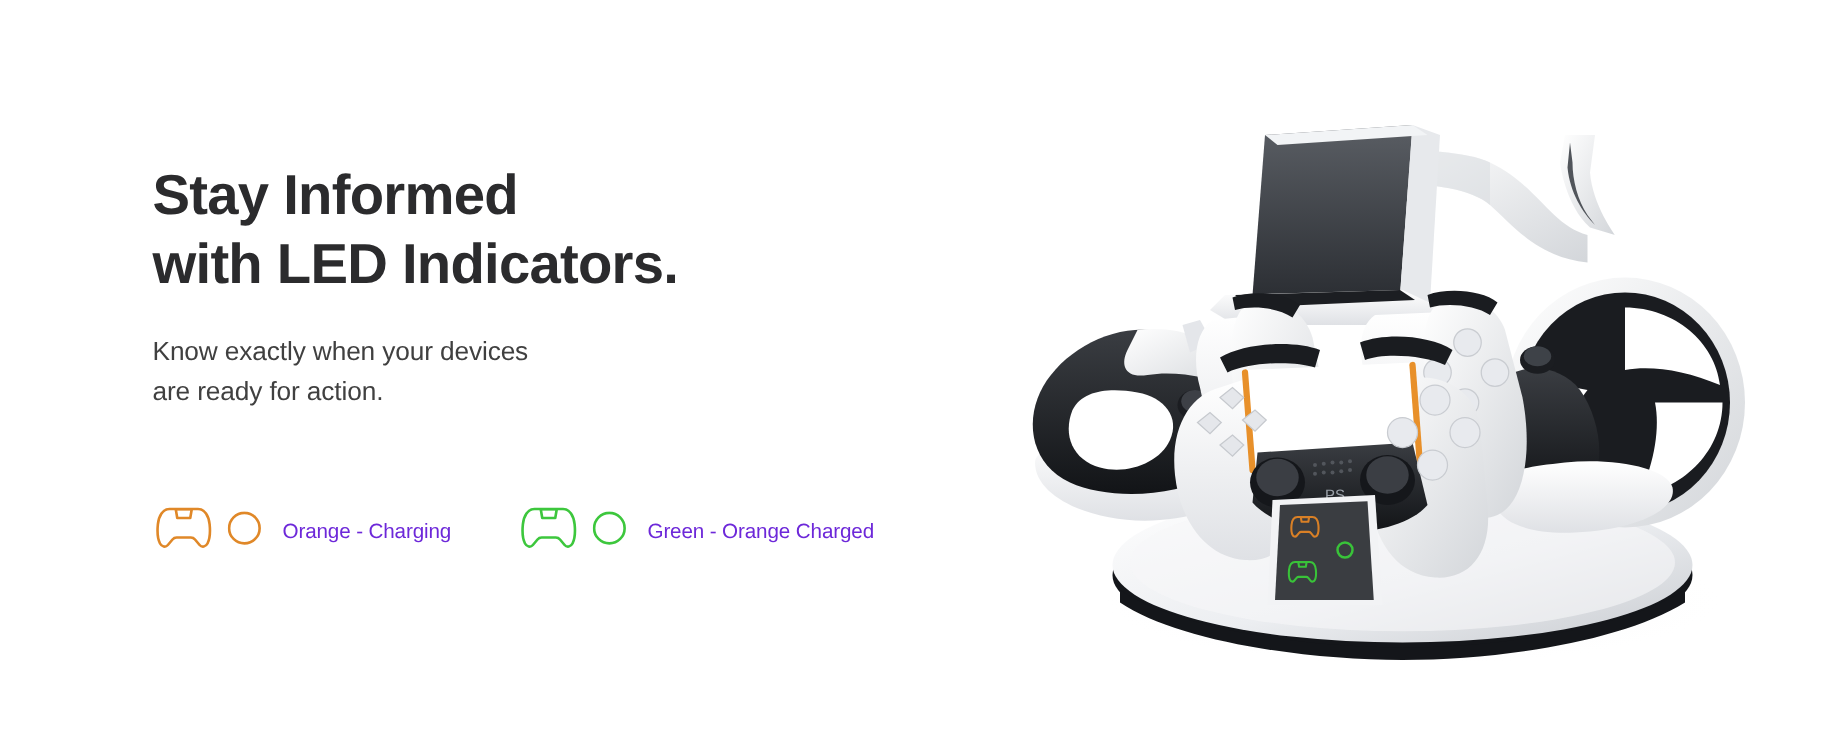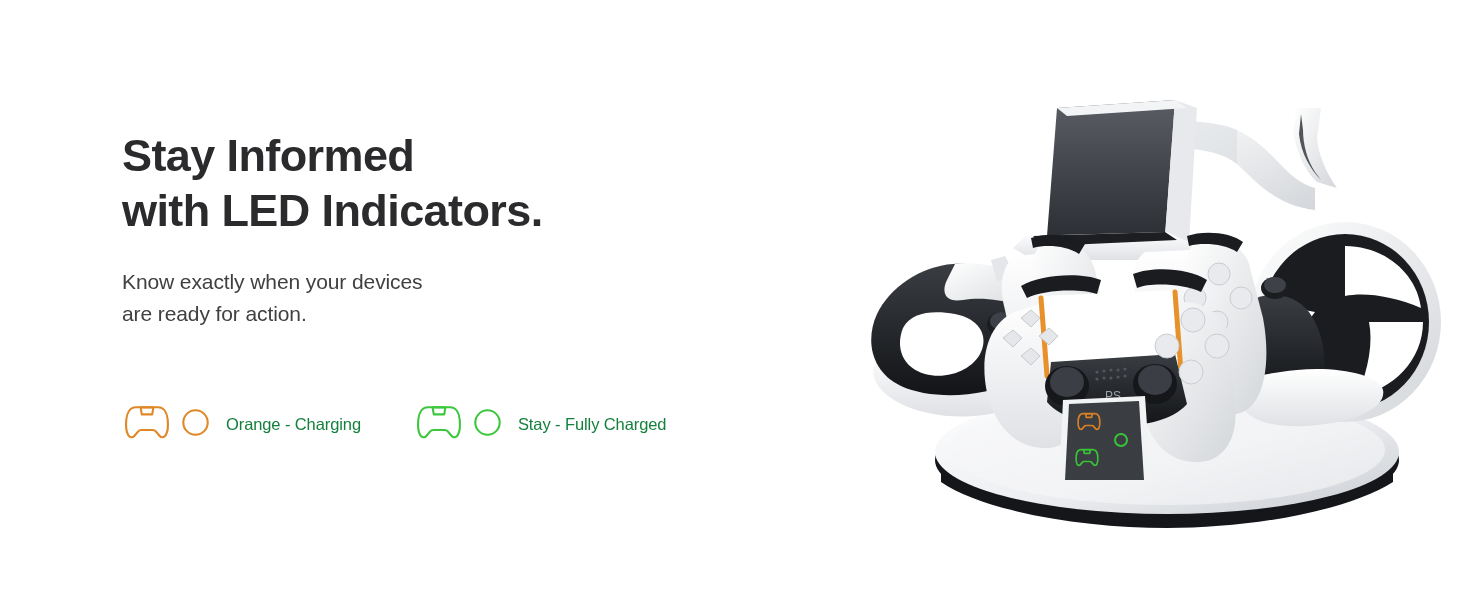--- a/index.html
+++ b/index.html
@@ -74,30 +74,30 @@
     display: flex;
     flex-direction: row;
     align-items: center;
   }
   .pad-icon { display: block; }
   .circ-icon { display: block; margin-left: 12px; }
 
   .legend-label {
     font-family: "Liberation Sans", sans-serif;
     font-size: 16.5px;
-    color: #15803d;
+    color: #6d28d9;
     margin-left: 17px;
     letter-spacing: -0.1px;
     white-space: nowrap;
   }
 
   
   .product {
     position: absolute;
-    left: 845px;
+    left: 800px;
     top: 60px;
     width: 620px;
     height: 500px;
   }
   .product svg { display: block; }
 </style>
 </head>
 <body>
 
 <div id="banner">
@@ -143,21 +143,21 @@
                      C43.0 8.6 39.8 3.2 34.4 3.2 Z" stroke="#3dc73d" stroke-width="2.1" stroke-linejoin="round" fill="none"></path>
             <path d="M16.6 3.4 L29.4 3.4 L28.2 10.4 L17.8 10.4 Z" stroke="#3dc73d" stroke-width="2.1" stroke-linejoin="round" fill="none"></path>
           </svg>
         </span>
         <span class="circ-icon">
           <svg width="27" height="27" viewBox="0 0 27 27" fill="none">
             <circle cx="13.5" cy="13.5" r="12.2" stroke="#3dc73d" stroke-width="2.1" fill="none"></circle>
           </svg>
         </span>
       </div>
-      <span class="legend-label">Stay - Fully Charged</span>
+      <span class="legend-label">Green - Orange Charged</span>
     </div>
 
   </div>
 
   <div class="product">
     <svg width="620" height="500" viewBox="0 0 620 500">
       <defs>
         <linearGradient id="gWhite" x1="0" y1="0" x2="0" y2="1">
           <stop offset="0" stop-color="#ffffff"></stop>
           <stop offset="1" stop-color="#dfe1e5"></stop>

